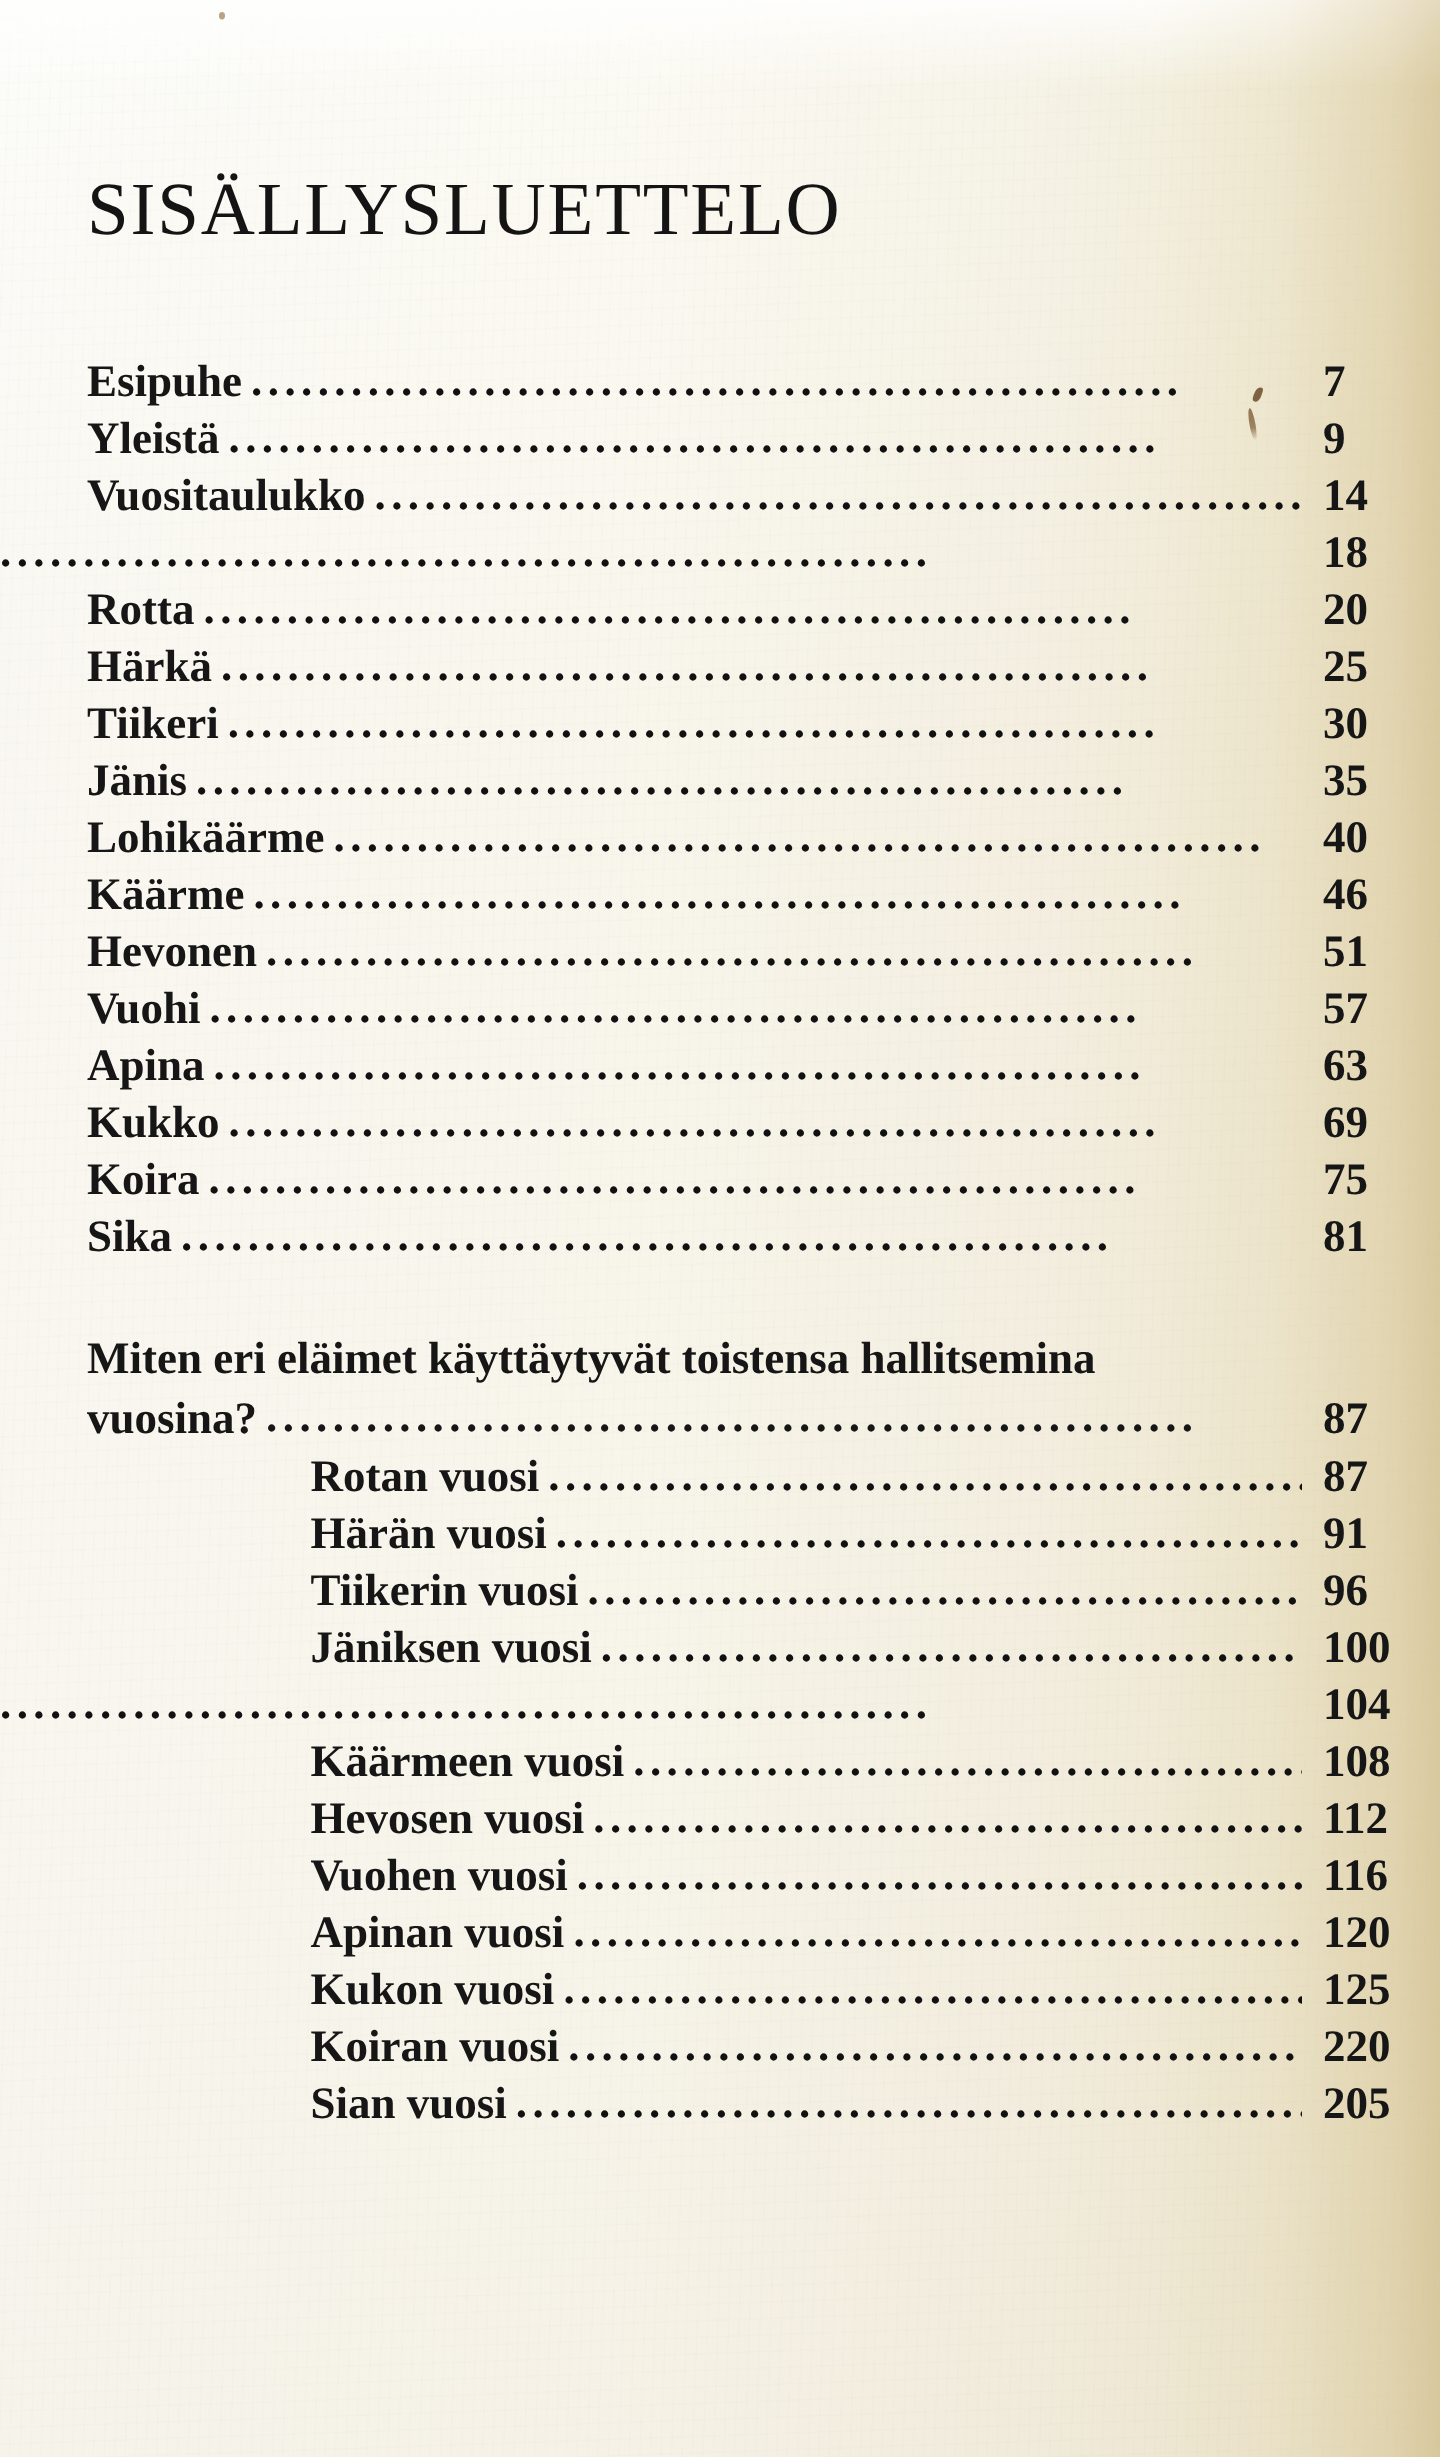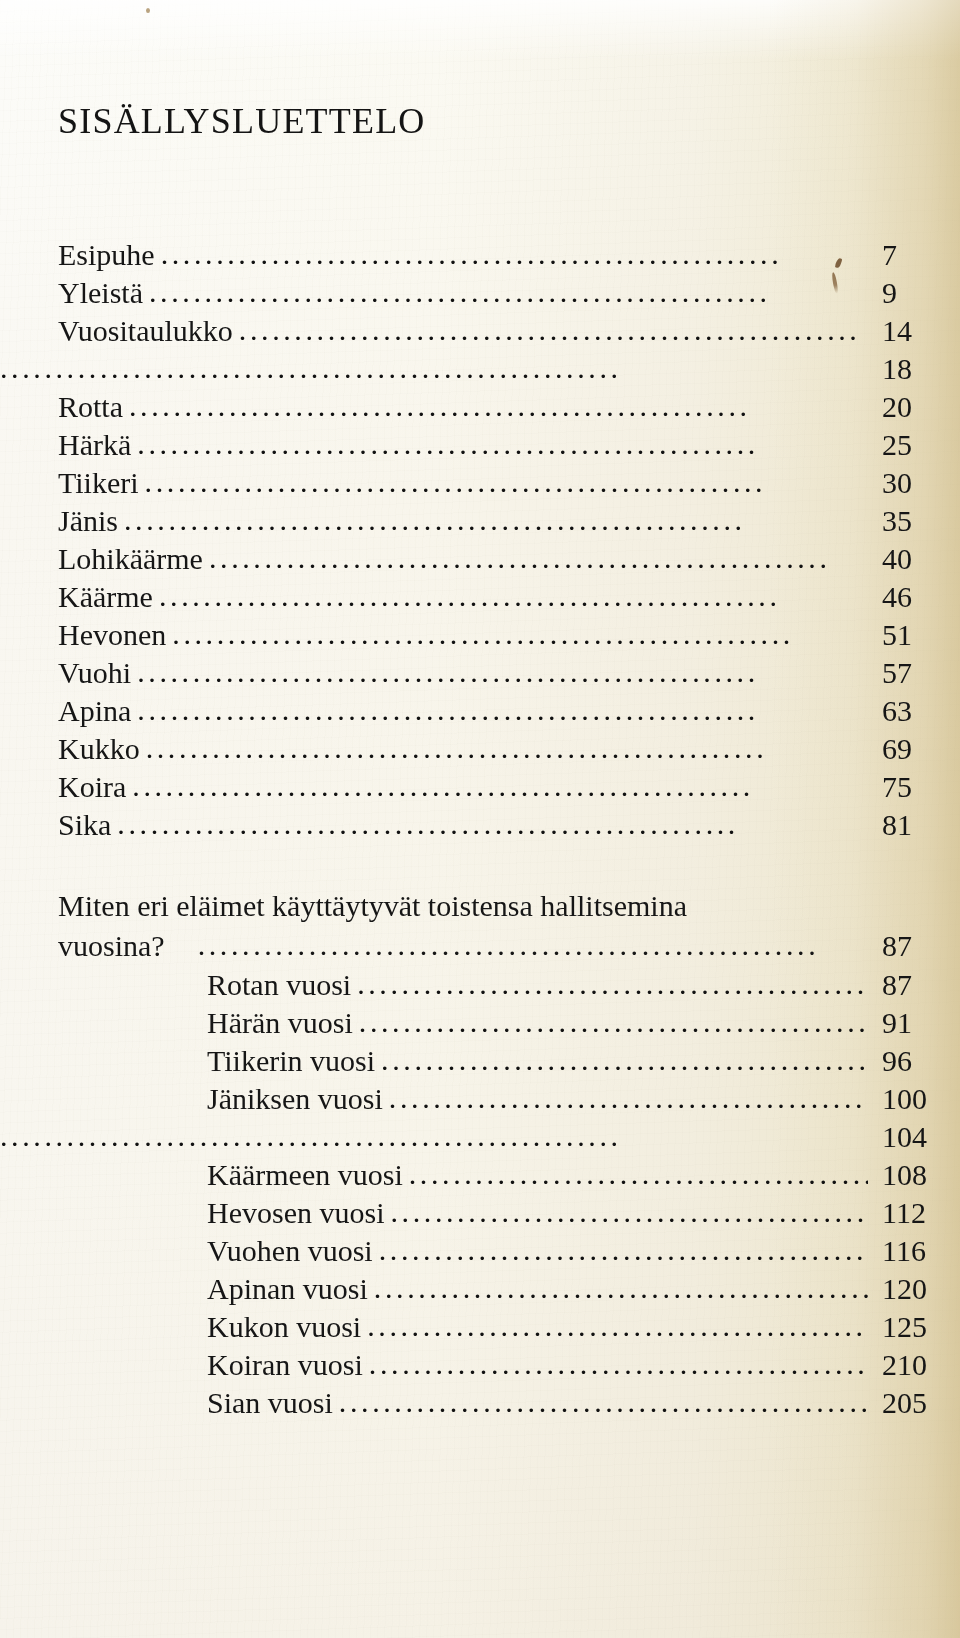--- a/index.html
+++ b/index.html
@@ -68,34 +68,35 @@
     pointer-events: none;
     background: linear-gradient(to bottom,
       rgba(255,255,255,0.85), rgba(255,255,255,0));
   }
 
   
   .doc-title {
     position: absolute;
     left: 58px;
     top: 78px;
-    font-size: 36px;
+    font-size: 50px;
     line-height: 1.1;
     letter-spacing: 1.2px;
     font-weight: 400;
     white-space: nowrap;
     color: #141414;
   }
 
   
   .toc {
     position: absolute;
     left: 0;
     top: 236px;
     width: 960px;
+    font-weight: bold;
   }
   .toc-row {
     display: flex;
     align-items: baseline;
     font-size: 30px;
     line-height: 38px;
     height: 38px;
     color: #161616;
   }
   .toc-row .label {
@@ -130,21 +131,20 @@
     line-height: 40px;
     color: #161616;
   }
   .toc-heading-row .head-line-1 {
     padding-left: 58px;
     white-space: nowrap;
   }
   .toc-heading-row .head-line-2 {
     display: flex;
     align-items: baseline;
-    gap: 27px;
   }
   .toc-heading-row .head-line-2 .label {
     padding-left: 58px;
     padding-right: 6px;
     white-space: nowrap;
   }
   .toc-heading-row .head-line-2 .leader {
     flex: 1 1 auto;
     overflow: hidden;
     white-space: nowrap;
@@ -347,21 +347,21 @@
           <span class="page-num">120</span>
         </div>
         <div class="toc-row level-2">
           <span class="label">Kukon vuosi</span>
           <span class="leader">........................................................</span>
           <span class="page-num">125</span>
         </div>
         <div class="toc-row level-2">
           <span class="label">Koiran vuosi</span>
           <span class="leader">........................................................</span>
-          <span class="page-num">210</span>
+          <span class="page-num">220</span>
         </div>
         <div class="toc-row level-2">
           <span class="label">Sian vuosi</span>
           <span class="leader">........................................................</span>
           <span class="page-num">205</span>
         </div>
       </div>
   </div>
 
   <div class="speck speck-1"></div>

